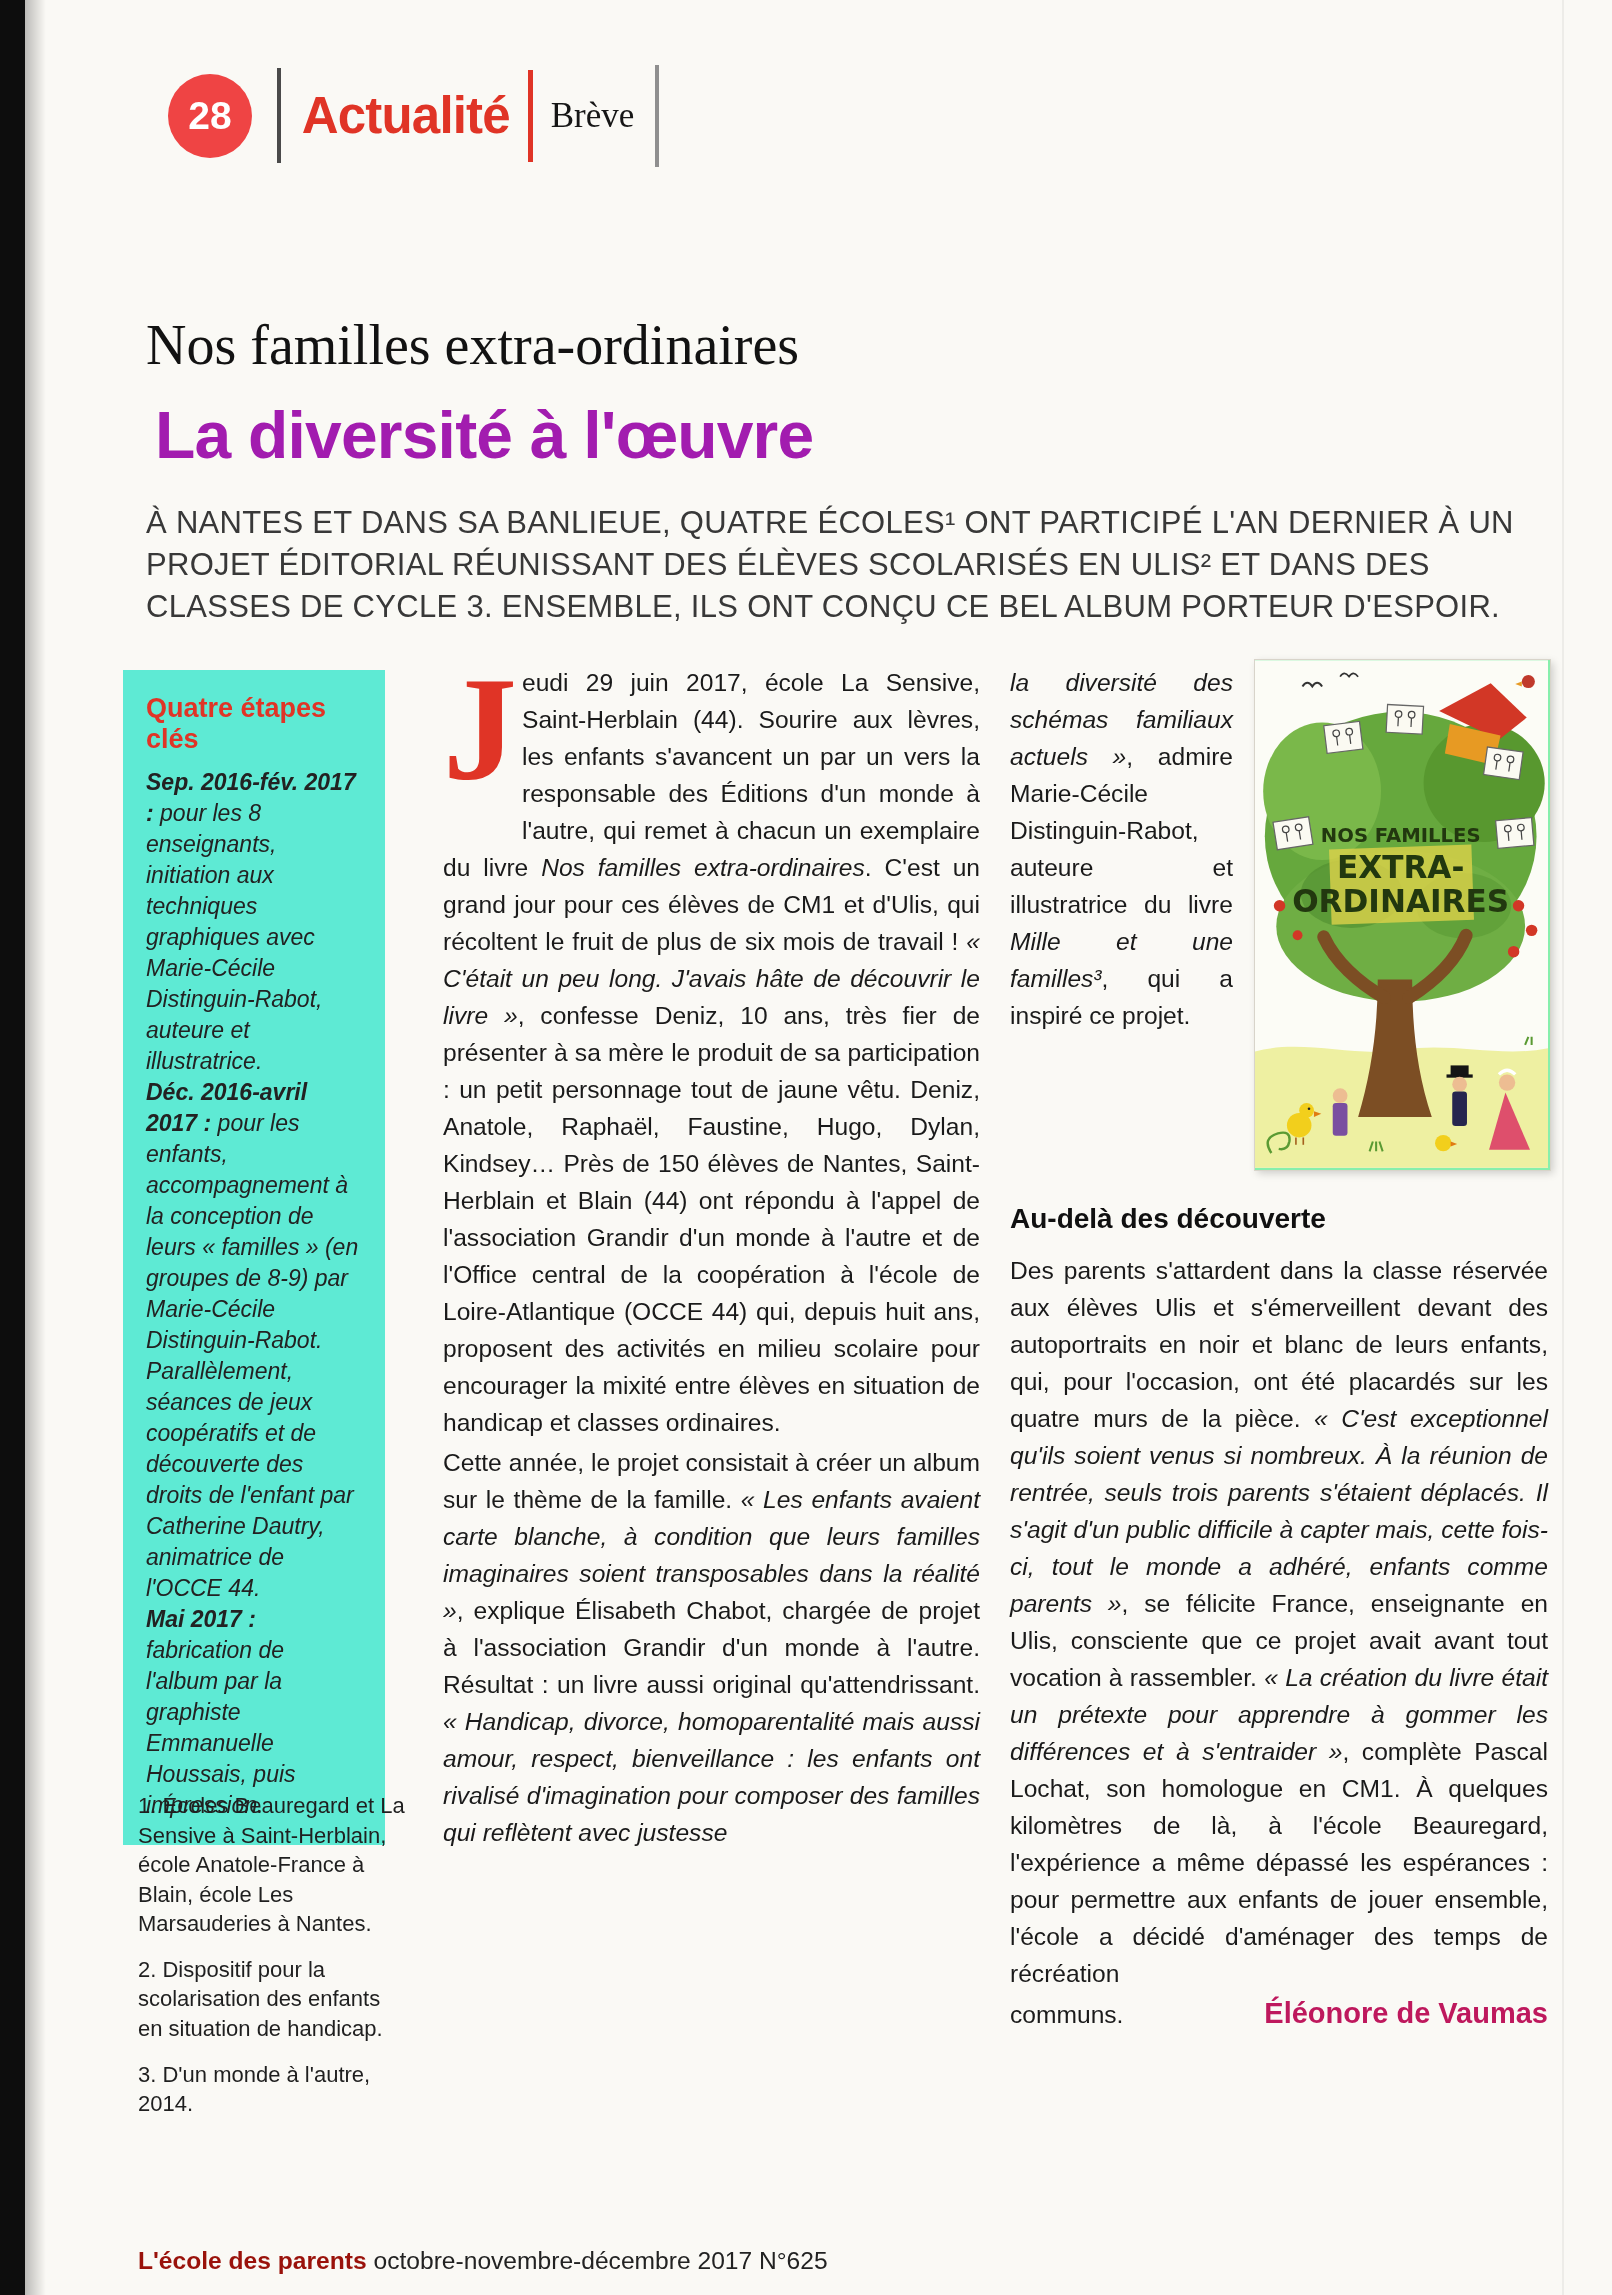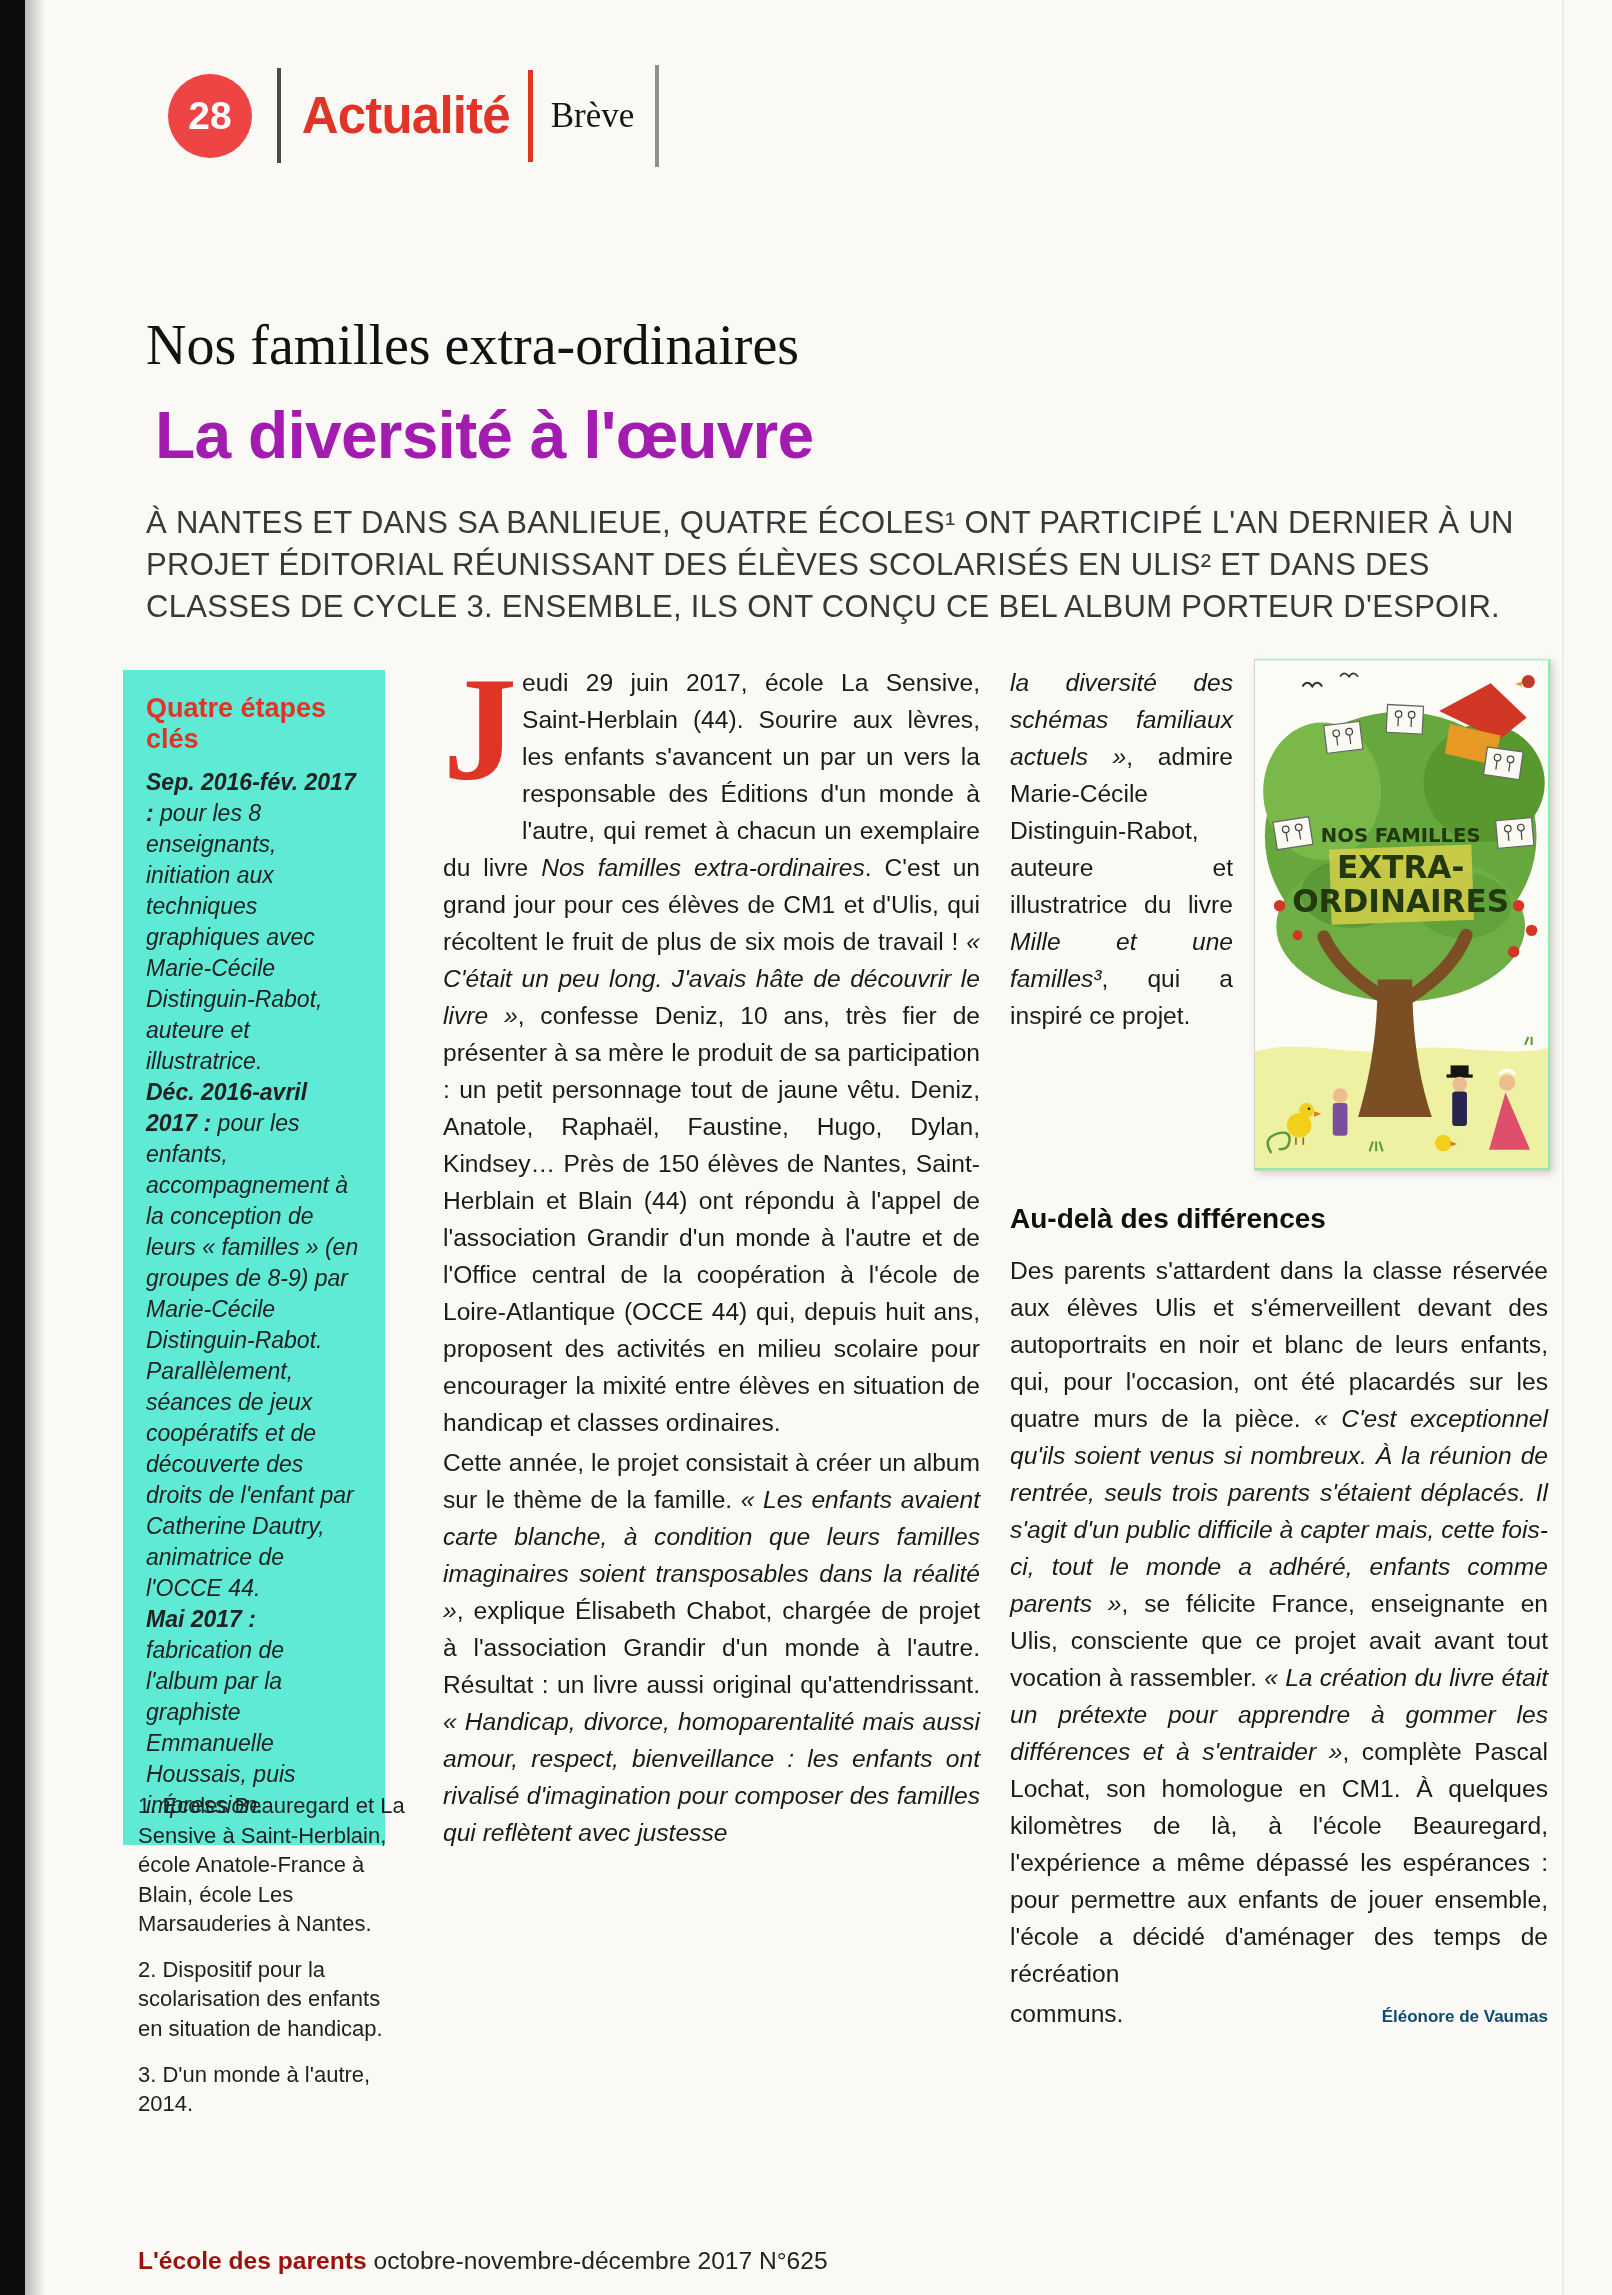--- a/index.html
+++ b/index.html
@@ -47,21 +47,21 @@
   .col2{left:443px;width:537px;}
   .col3{left:1010px;width:538px;}
   .col p{margin:0 0 3.3px 0;}
   .it{font-style:italic;}
   .dropcap{float:left;width:79px;height:152px;
     font-family:"Liberation Serif", serif;font-weight:bold;font-size:148px;line-height:131px;
     color:#e03426;}
   .col3-intro{width:223px;height:533px;box-sizing:border-box;}
   .section-heading{font-size:28px;font-weight:bold;color:#101010;margin:0 0 14.8px 0;text-align:left;}
   .final-line{display:flex;justify-content:space-between;align-items:baseline;}
-  .byline{font-weight:bold;font-size:17px;color:#0c4a6e;white-space:nowrap;}
+  .byline{font-weight:bold;font-size:29px;color:#be185d;white-space:nowrap;}
 
   
   .book-cover{position:absolute;left:244px;top:-4.9px;width:295px;height:510px;
     background:#86efac;border:0.8px solid #d8d4ca;box-shadow:2.5px 3.3px 8.2px rgba(0,0,0,.18);}
 
   
   .footer{position:absolute;left:138px;top:2227px;font-size:24.6px;color:#222;margin-top:20px;}
   .footer .mag{font-weight:bold;color:#9a120b;}
 </style>
 </head>
@@ -200,21 +200,21 @@
       <path d="M20,602 q-12,-18 8,-24 q16,-4 14,10 q-2,11 -13,9" stroke="#5a9a33" stroke-width="3" fill="none"></path>
       <g stroke="#5a9a33" stroke-width="2.5">
         <path d="M140,600 l4,-12 M148,600 l0,-12 M156,600 l-4,-12" fill="none"></path>
         <path d="M330,470 l4,-10 M338,470 l0,-10" fill="none"></path>
       </g>
     </svg>
   </div>
 
   <p class="col3-intro"><span class="it">la diversité des schémas familiaux actuels »</span><span>, admire Marie-Cécile Distinguin-Rabot, auteure et illustratrice du livre </span><span class="it">Mille et une familles³</span><span>, qui a inspiré ce projet.</span></p>
 
-  <h4 class="section-heading">Au-delà des différences</h4>
+  <h4 class="section-heading">Au-delà des découverte</h4>
 
   <p><span>Des parents s'attardent dans la classe réservée aux élèves Ulis et s'émerveillent devant des autoportraits en noir et blanc de leurs enfants, qui, pour l'occasion, ont été placardés sur les quatre murs de la pièce. </span><span class="it">« C'est exceptionnel qu'ils soient venus si nombreux. À la réunion de rentrée, seuls trois parents s'étaient déplacés. Il s'agit d'un public difficile à capter mais, cette fois-ci, tout le monde a adhéré, enfants comme parents »</span><span>, se félicite France, enseignante en Ulis, consciente que ce projet avait avant tout vocation à rassembler. </span><span class="it">« La création du livre était un prétexte pour apprendre à gommer les différences et à s'entraider »</span><span>, complète Pascal Lochat, son homologue en CM1. À quelques kilomètres de là, à l'école Beauregard, l'expérience a même dépassé les espérances : pour permettre aux enfants de jouer ensemble, l'école a décidé d'aménager des temps de récréation</span></p>
 
   <div class="final-line">
     <span>communs.</span>
     <span class="byline">Éléonore de Vaumas</span>
   </div>
 </div>
 
 <div class="footer">

